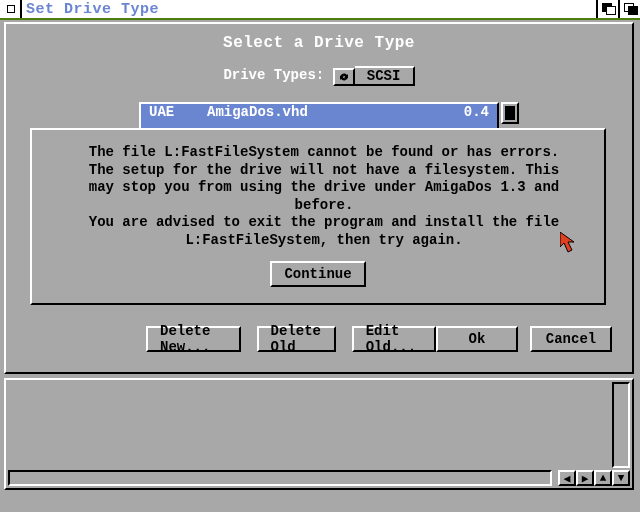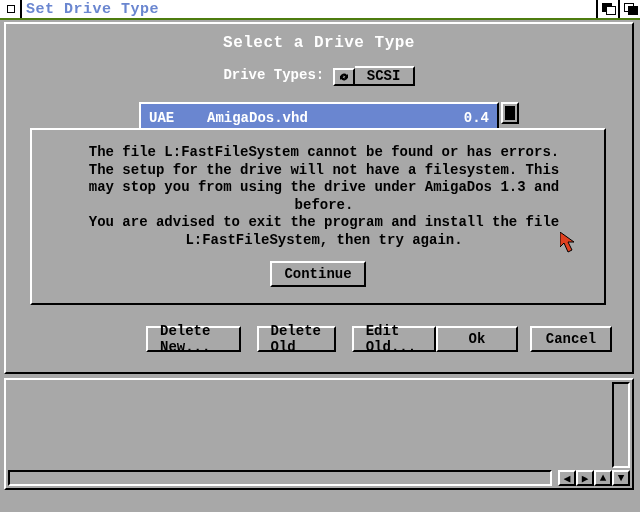--- a/index.html
+++ b/index.html
@@ -114,21 +114,20 @@
     margin: 0 auto;
     width: 360px;
     height: 22px;
     position: relative;
   }
   .list-row {
     height: 32px;
     background: #6a86d0;
     color: #fff;
     display: flex;
-    align-items: center;
     padding: 0 8px;
     gap: 18px;
     border-top:2px solid #fff; border-left:2px solid #fff;
     border-right:2px solid #000; border-bottom:2px solid #000;
   }
   .list-row span:nth-child(1){ width:40px; }
   .list-row span:nth-child(2){ flex:1; }
   .list-row span:nth-child(3){ width:50px; text-align:right; }
   .list-scroll {
     position: absolute;

